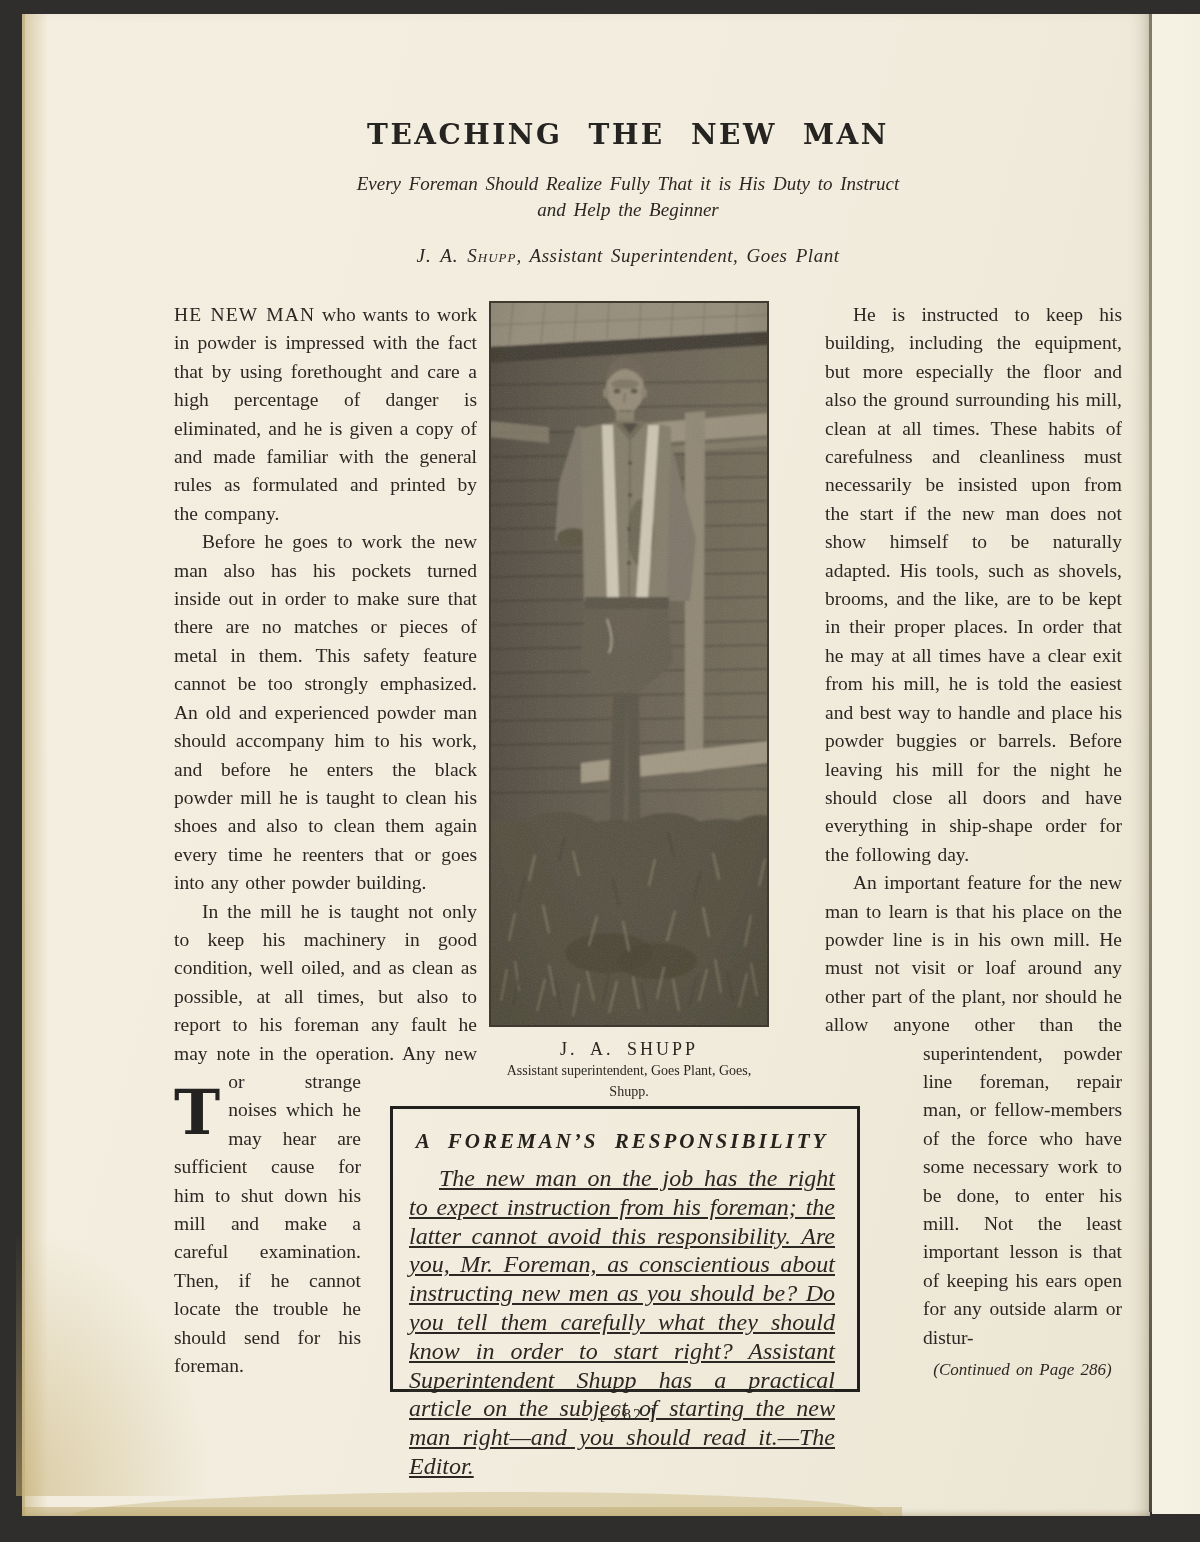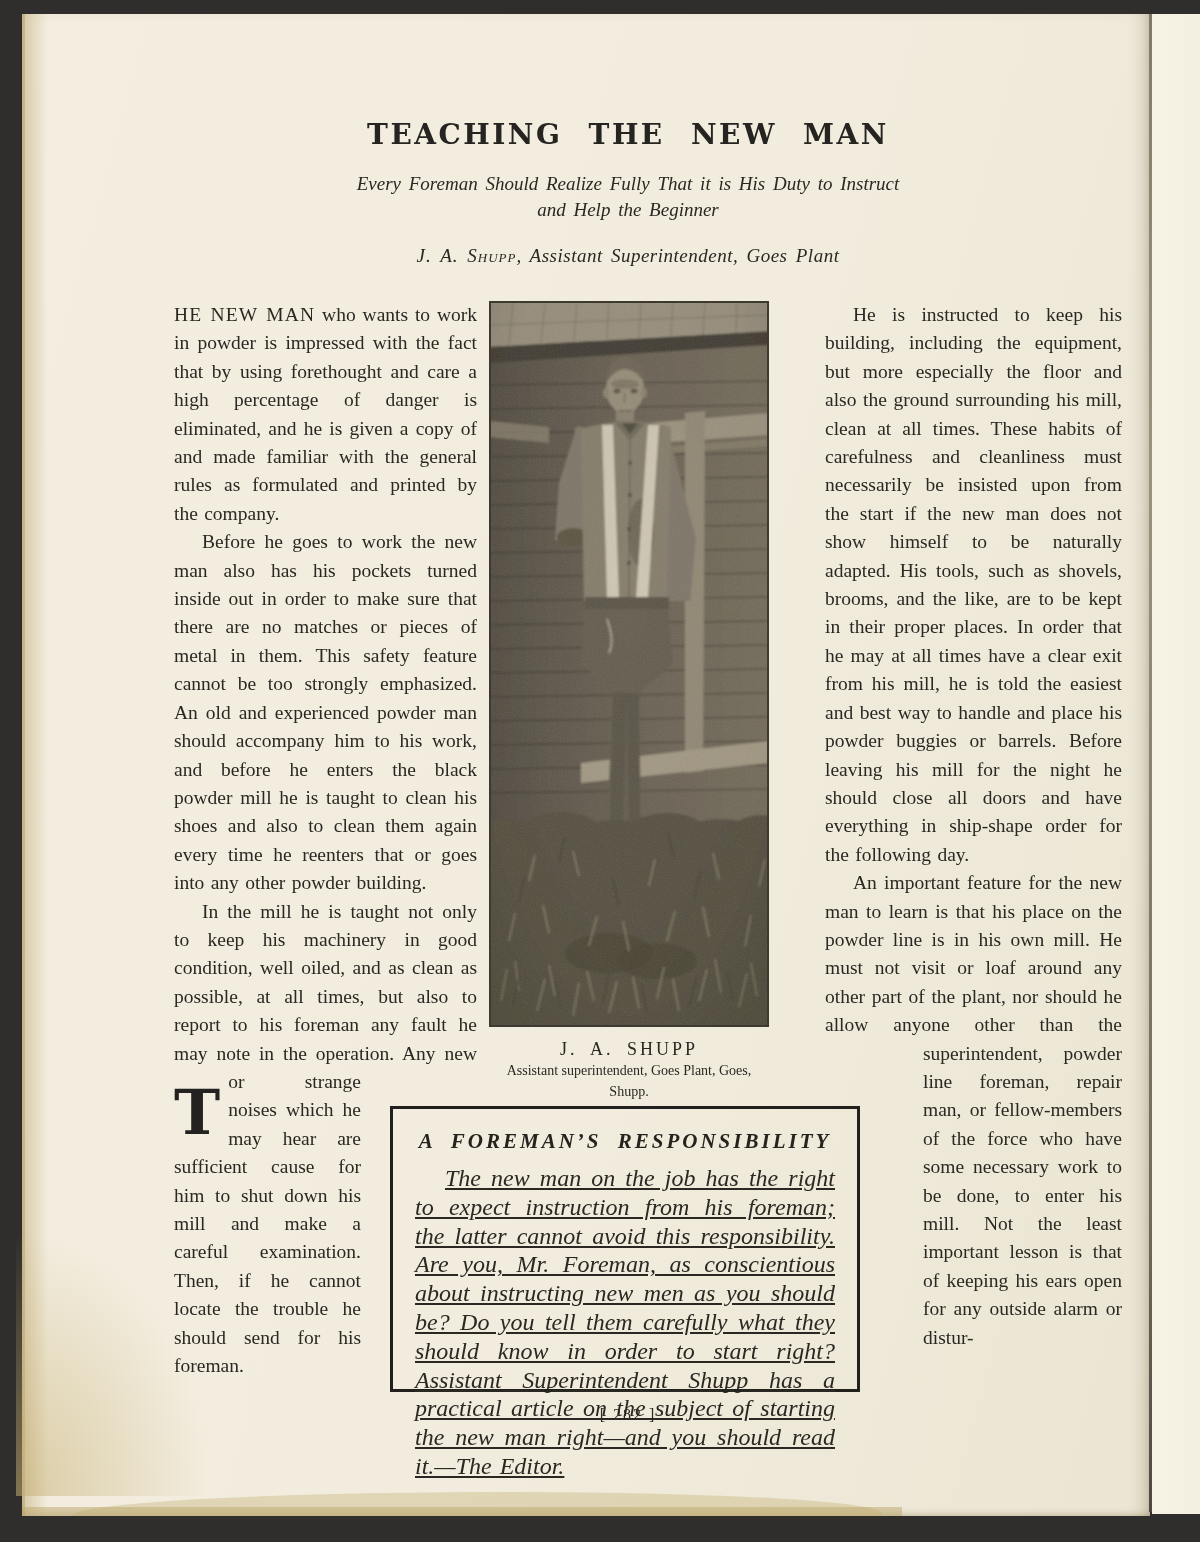--- a/index.html
+++ b/index.html
@@ -56,21 +56,21 @@
     margin-top:4px; word-spacing:2px; }
   
   .photo { position:absolute; left:467px; top:287px; width:280px; margin:0; }
   .photo svg { display:block; }
   .photo figcaption { text-align:center; }
   .cap-name { margin-top:12px; font-size:18px; letter-spacing:3px; word-spacing:6px; }
   .cap-line { font-size:14px; line-height:21px; }
   .cap-line:first-of-type { margin-top:4px; }
   
   .editor-box { position:absolute; left:368px; top:1092px; width:470px; height:286px;
-    box-sizing:border-box; border:3px solid #22201c; padding:14px 22px 16px 22px;
+    box-sizing:border-box; border:3px solid #22201c; padding:14px 22px 16px 16px;
     background:transparent; }
   .editor-box h2 { margin:6px 0 10px 0; text-align:center; font-style:italic;
     font-size:21px; font-weight:600; letter-spacing:3px; word-spacing:8px; color:#26231e; }
   .editor-box p { margin:0; font-style:italic; font-size:24px; line-height:28.8px;
     text-align:justify; text-indent:30px; word-spacing:2px;text-decoration:underline; }
   
   .pageno { position:absolute; left:152px; top:1392px; width:908px;
     text-align:center; font-size:16px; letter-spacing:2px; }
 </style>
 </head>
@@ -257,20 +257,21 @@
         <div class="cap-line">Assistant superintendent, Goes Plant, Goes,</div>
         <div class="cap-line">Shupp.</div>
       </figcaption>
     </figure>
 
     <section class="col col-right">
       <div class="push-l"></div>
       <div class="wrap-l"></div>
       <p class="indent">He is instructed to keep his building, including the equipment, but more especially the floor and also the ground surrounding his mill, clean at all times. These habits of carefulness and cleanliness must necessarily be insisted upon from the start if the new man does not show himself to be naturally adapted. His tools, such as shovels, brooms, and the like, are to be kept in their proper places. In order that he may at all times have a clear exit from his mill, he is told the easiest and best way to handle and place his powder buggies or barrels. Before leaving his mill for the night he should close all doors and have everything in ship-shape order for the following day.</p>
       <p class="indent">An important feature for the new man to learn is that his place on the powder line is in his own mill.  He must not visit or loaf around any other part of the plant, nor should he allow anyone other than the superintendent, powder line foreman, repair man, or fellow-members of the force who have some necessary work to be done, to enter his mill.  Not the least important lesson is that of keeping his ears open for any outside alarm or distur-</p>
+      <div class="continued">(Continued on Page 286)</div>
     </section>
 
     <aside class="editor-box">
       <h2>A FOREMAN’S RESPONSIBILITY</h2>
       <p>The new man on the job has the right to expect instruction from his foreman; the latter cannot avoid this responsibility.  Are you, Mr. Foreman, as conscientious about instructing new men as you should be?  Do you tell them carefully what they should know in order to start right?  Assistant Superintendent Shupp has a practical article on the subject of starting the new man right—and you should read it.—The Editor.</p>
     </aside>
 
     <div class="pageno">[ 282 ]</div>
   </div>
 

